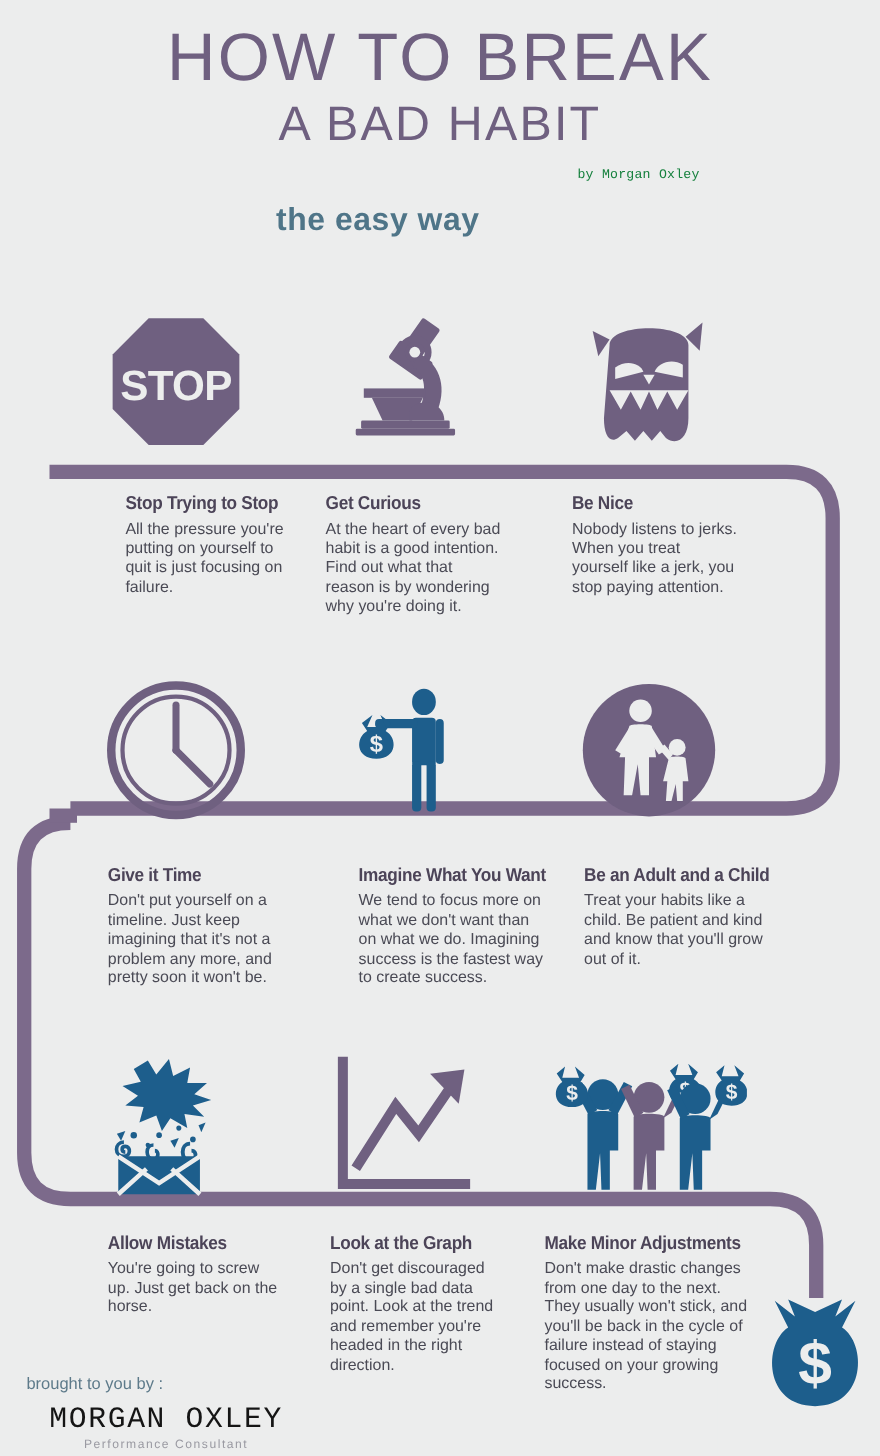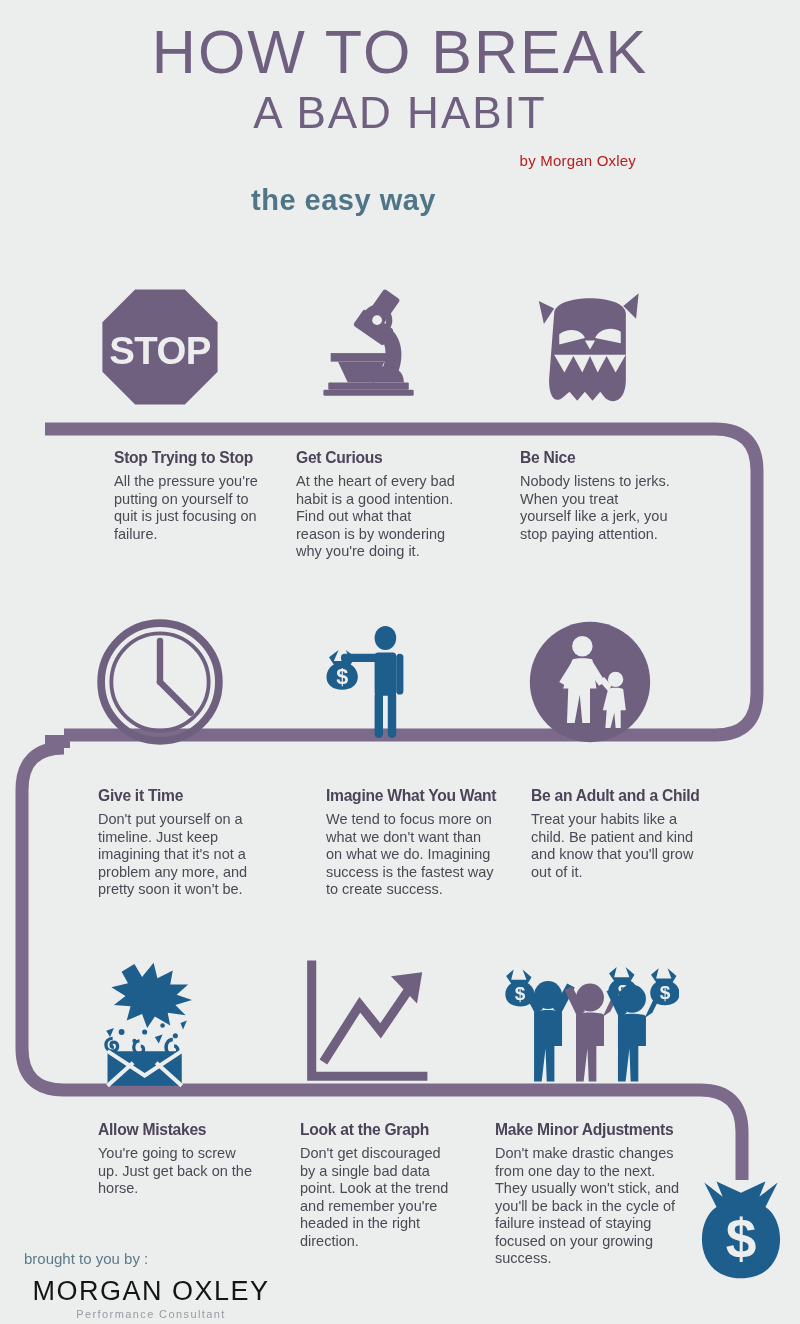--- a/index.html
+++ b/index.html
@@ -25,22 +25,22 @@
     font-weight: 300;
     color: #6f6080;
     letter-spacing: 2px;
     line-height: 1.0;
   }
   .title-line.l1 { font-size: 61px; }
   .title-line.l2 { font-size: 44px; margin-top: 8px; }
 
   .byline {
     position: absolute; top: 152px; right: 16px;
-    font-size: 15px; color: #b91c1c; letter-spacing: .2px;
-    font-family: Liberation Sans, sans-serif;
+    font-size: 12px; color: #15803d; letter-spacing: .2px;
+    font-family: Liberation Mono, monospace;
   }
   .subtitle {
     position: absolute; top: 184px; left: 0; width: 800px;
     text-align: center;
     font-size: 29px; color: #4f7588; font-weight: 600;
     letter-spacing: .5px;
     padding-right: 113px;
   }
 
   
@@ -81,21 +81,21 @@
   
   .footer {
     position: absolute; left: 18px; top: 1218px; width: 266px;
     text-align: center;
     margin-top: 32px;
   }
   .footer .brought {
     font-size: 15px; color: #5d7a8a; text-align: left; margin-left: 6px;
   }
   .footer .logo-name {
-    font-family: Liberation Sans, sans-serif;
+    font-family: Liberation Mono, monospace;
     font-size: 27px; letter-spacing: 1.5px;
     color: #151515; margin-top: 9px;
   }
   .footer .logo-sub {
     font-size: 11px; letter-spacing: 1.4px;
     color: #9a9aa2; margin-top: 1px;
   }
   .footer .logo-tag {
     font-family: "Liberation Serif", serif;
     font-style: italic; font-weight: 700;

